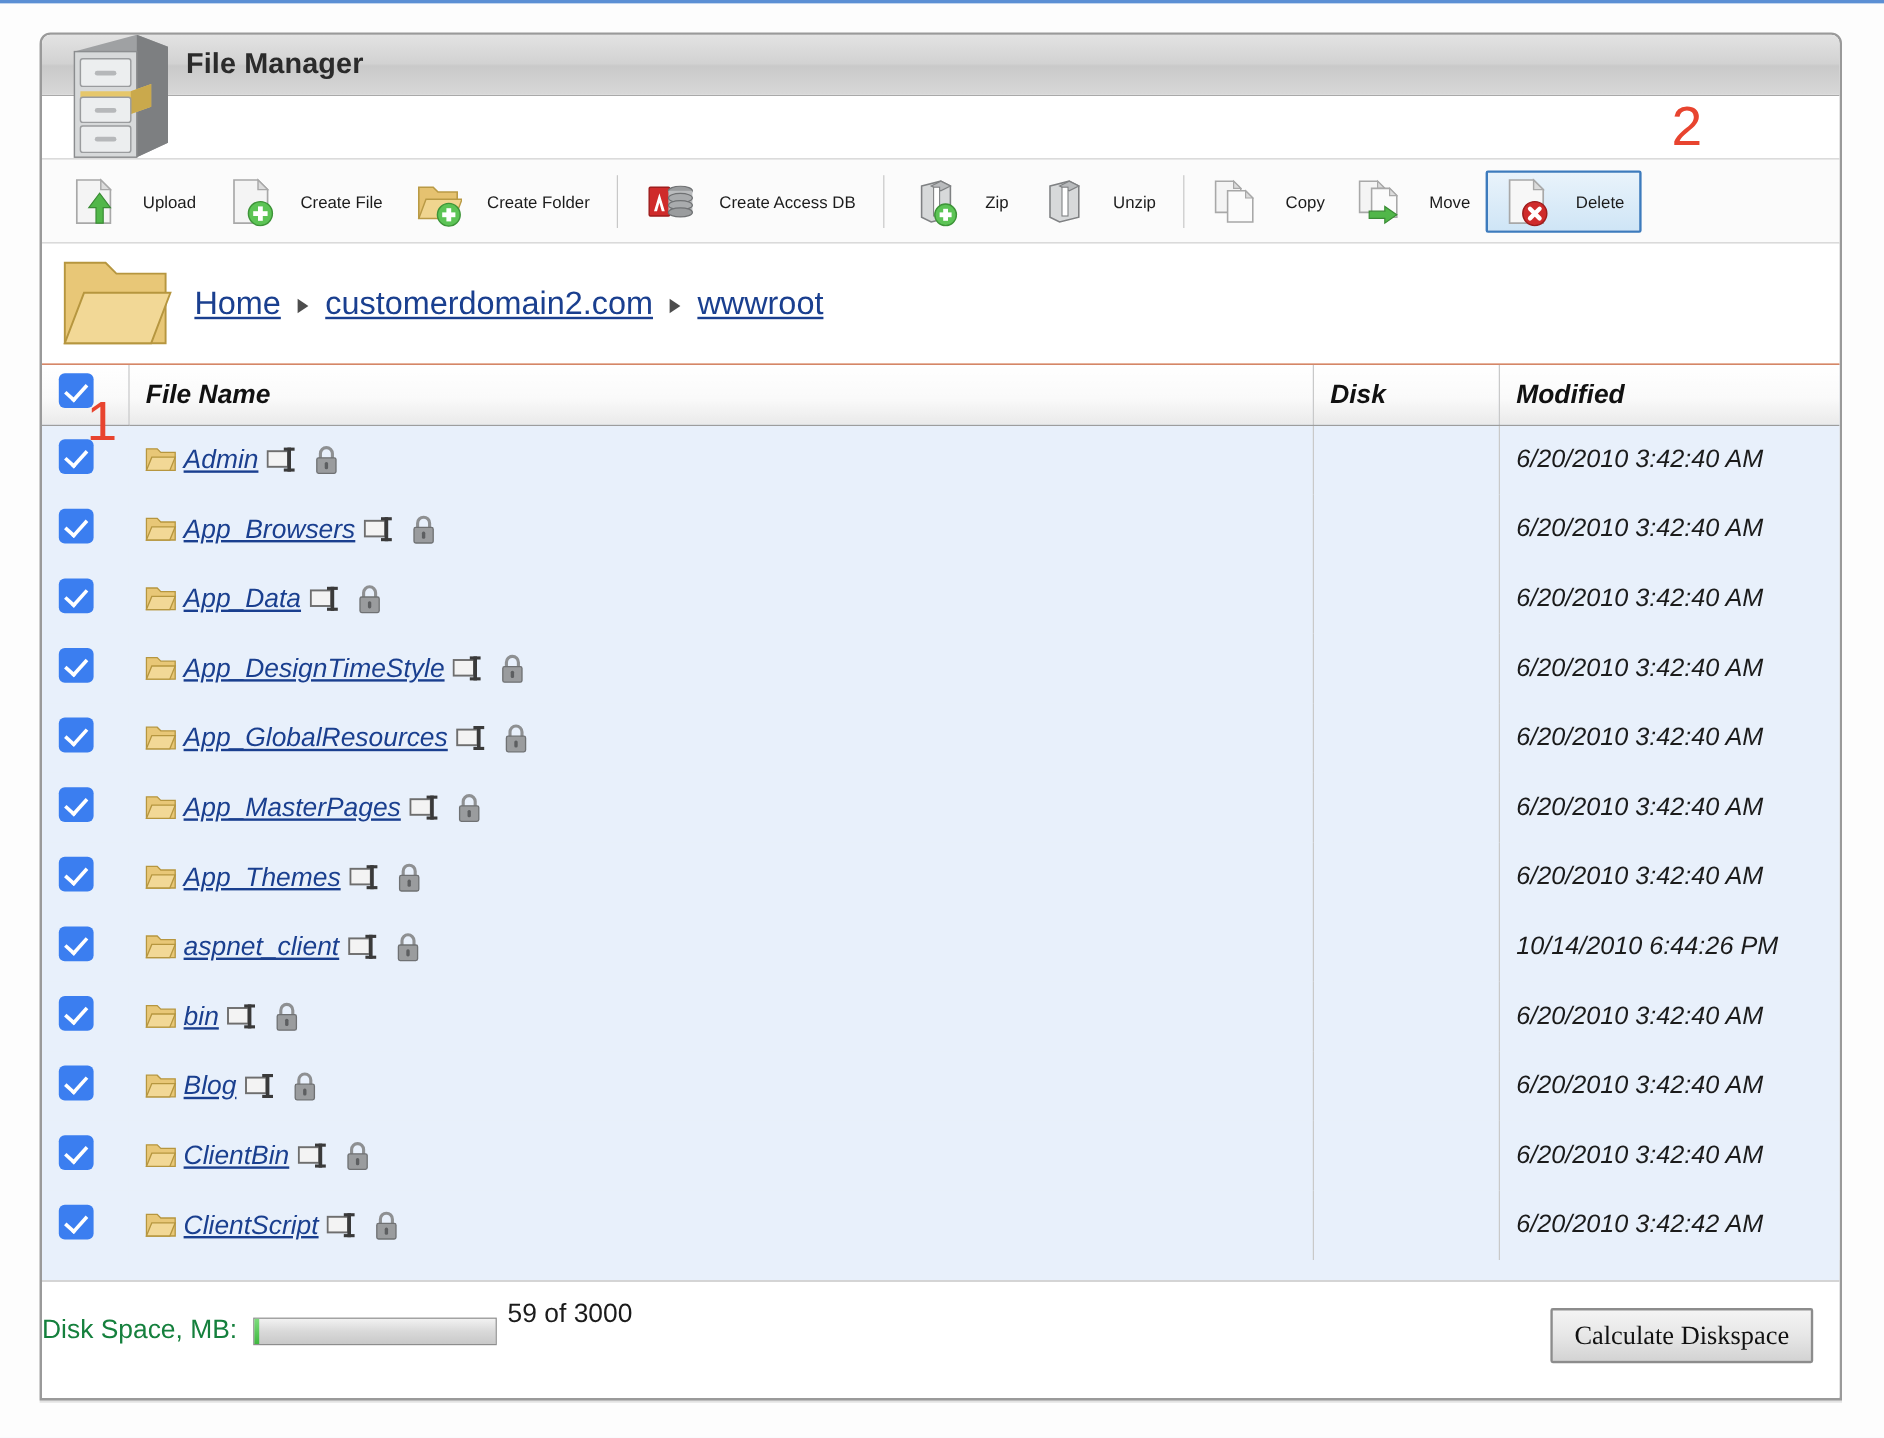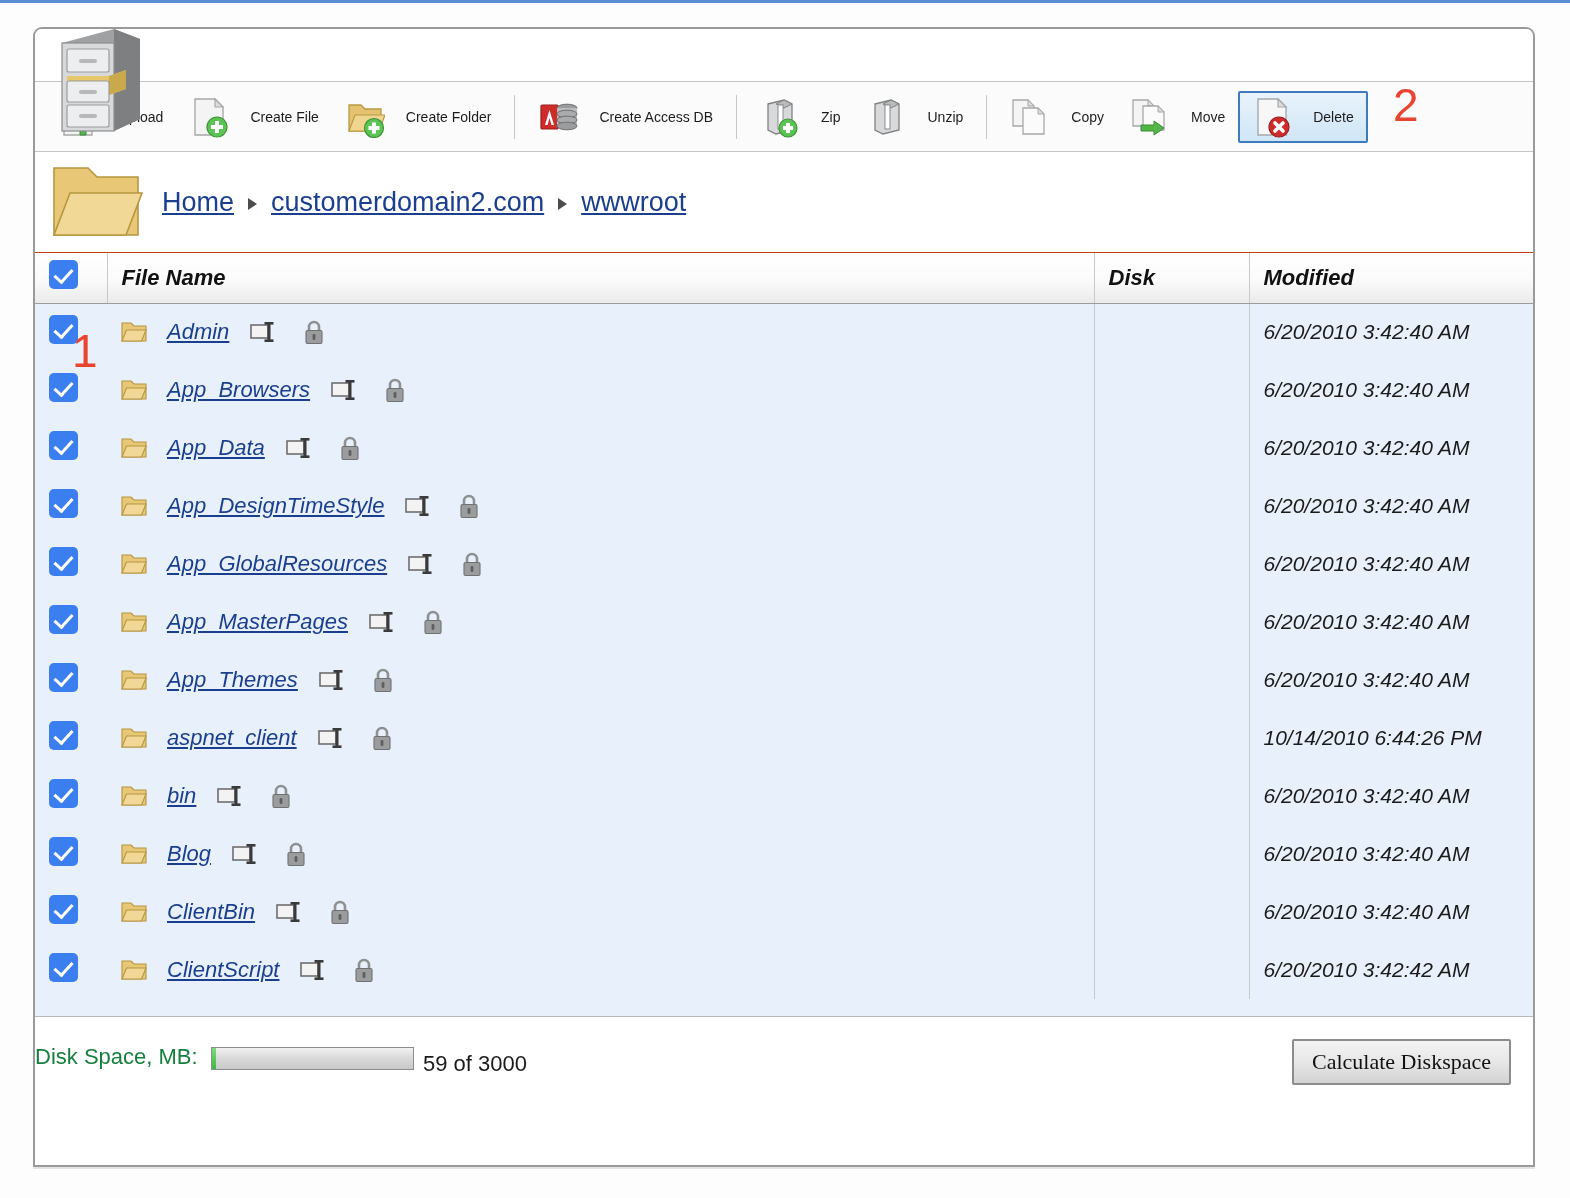--- a/index.html
+++ b/index.html
@@ -191,21 +191,21 @@
     padding: 0 0 0 14px;
     box-sizing: border-box;
     vertical-align: middle;
   }
   table.files td.col-check { border-right: none; }
   table.files td.col-mod   { border-right: none; }
 
   .namecell {
     display: flex;
     align-items: center;
-    gap: 17px;
+    gap: 3px;
   }
   .folder-sm { width: 26px; height: 24px; flex: none; margin-right: 3px; }
   .file-link {
     font-size: 22px;
     color: #1a3f8f;
     text-decoration: underline;
     cursor: pointer;
     white-space: nowrap;
   }
   .rename-ic { width: 27px; height: 22px; flex: none; margin-left: 4px; }
@@ -256,21 +256,21 @@
     background: linear-gradient(to bottom, #f2f2f2 0%, #d9d9d9 50%, #c9c9c9 100%);
     box-sizing: border-box;
   }
   .disk-fill {
     height: 100%;
     background: linear-gradient(to bottom, #7ddc7d 0%, #3fb83f 100%);
   }
   .disk-text {
     position: absolute;
     left: 388px;
-    top: 34px;
+    top: 14px;
     font-size: 22px;
     color: #1b1b1b;
     white-space: nowrap;
   }
   .calc-btn {
     position: absolute;
     right: 22px;
     top: 22px;
     height: 46px;
     padding: 0 18px;
@@ -297,20 +297,23 @@
   .marker-2 { left: 1393px; top: 82px; }
 </style>
 </head>
 <body>
 
 <div class="top-rule"></div>
 <div class="page-bg"></div>
 
 <div class="panel">
 
+  <div class="titlebar">
+    <span class="titlebar-text">File Manager</span>
+  </div>
 
   <svg class="cabinet-icon" viewBox="0 0 96 116">
     <polygon points="14,20 66,6 92,16 92,96 66,108 14,108" fill="#9fa1a3"></polygon>
     <polygon points="66,6 92,16 92,96 66,108" fill="#7d7f81"></polygon>
     <rect x="14" y="20" width="52" height="88" fill="#d7d9da" stroke="#8b8d8f" stroke-width="1.2"></rect>
     <rect x="19" y="26" width="42" height="23" rx="2" fill="#eceeef" stroke="#9a9c9e" stroke-width="1.2"></rect>
     <rect x="31" y="36" width="18" height="4" rx="2" fill="#b6b8ba"></rect>
     <polygon points="19,53 61,53 78,47 78,66 61,72 19,72" fill="#e6c76b"></polygon>
     <polygon points="61,53 78,47 78,66 61,72" fill="#caa94c"></polygon>
     <rect x="19" y="58" width="42" height="21" rx="2" fill="#eceeef" stroke="#9a9c9e" stroke-width="1.2"></rect>

